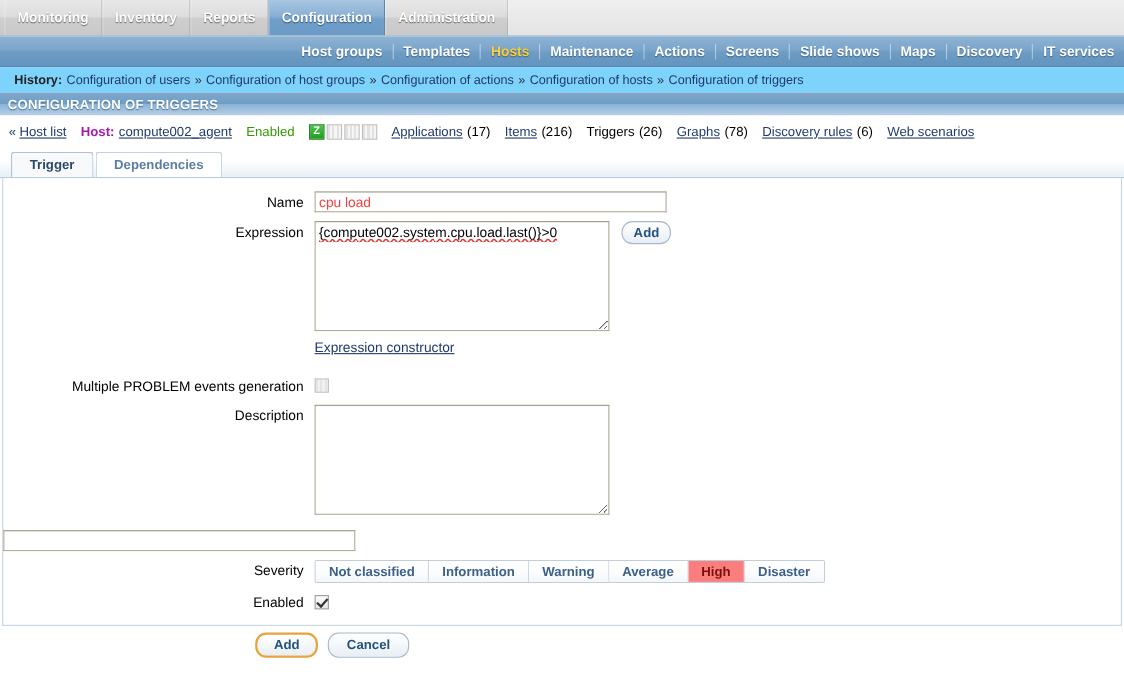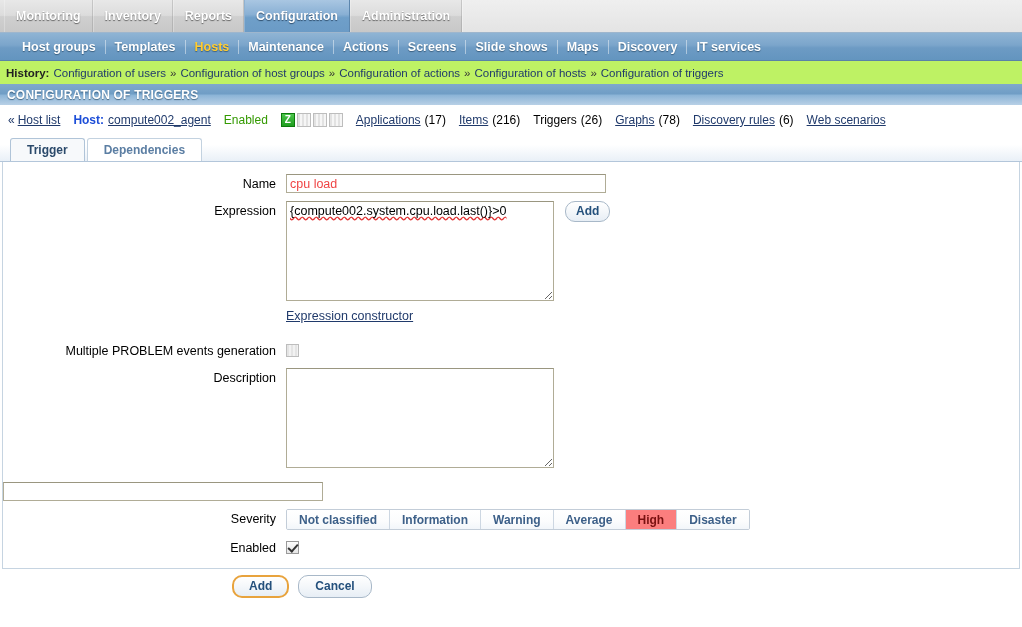--- a/index.html
+++ b/index.html
@@ -47,45 +47,46 @@
     background: linear-gradient(to bottom, #efefef 0%, #e4e4e4 100%);
     border-left: 1px solid rgba(255,255,255,0.3);
   }
 
   
   .subnav {
     height: 28px;
     background: linear-gradient(to bottom, #8fb4d4 0%, #7ba5cb 45%, #6d9bc4 55%, #6395bf 100%);
     display: flex;
     align-items: center;
-    padding-left: 13px;
+    padding-left: 0;
     border-bottom: 1px solid #567f a3;
     border-bottom: 1px solid #5a83a8;
+    justify-content: flex-end;
   }
   .subnav .sn-item {
     color: #ffffff;
     font-weight: bold;
     font-size: 12.5px;
     padding: 0 9px;
     cursor: pointer;
     text-shadow: 0 1px 1px rgba(45,80,110,0.8);
     white-space: nowrap;
   }
   .subnav .sn-item.active { color: #ffcc33; }
   .subnav .sn-sep {
     width: 1px; height: 14px;
     background: rgba(255,255,255,0.45);
   }
 
   
   .history {
     height: 23px;
     display: flex; align-items: center;
-    padding-left: 6px;
-    background: #bef264;
+    padding-left: 13px;
+    background: #7dd3fc;
     font-size: 11.5px;
     color: #222222;
     white-space: nowrap;
   }
   .history b { font-weight: bold; margin-right: 4px; }
   .history .h-link { color: #203a6b; cursor: pointer; }
   .history .h-sep { padding: 0 4px; color: #333; }
 
   
   .pagetitle {
@@ -112,21 +113,21 @@
     overflow: hidden;
   }
   .hostbar .hb-chev { color: #203a6b; margin-right: 3px; }
   .hostbar .lnk {
     color: #203a6b;
     text-decoration: underline;
     cursor: pointer;
   }
   .hostbar .plain { color: #000000; }
   .hostbar .hb-gap { display: inline-block; width: 13px; }
-  .hostbar .hb-label { font-weight: bold; color: #1d4ed8; }
+  .hostbar .hb-label { font-weight: bold; color: #a21caf; }
   .hostbar .status-enabled { color: #339900; }
   .icon-row { display: flex; gap: 2px; align-items: center; }
   .av-icon {
     width: 14px; height: 14px;
     display: flex; align-items: center; justify-content: center;
     font-size: 10px; font-weight: bold;
     border: 1px solid #7a7a7a;
     line-height: 1;
   }
   .av-icon.on {

